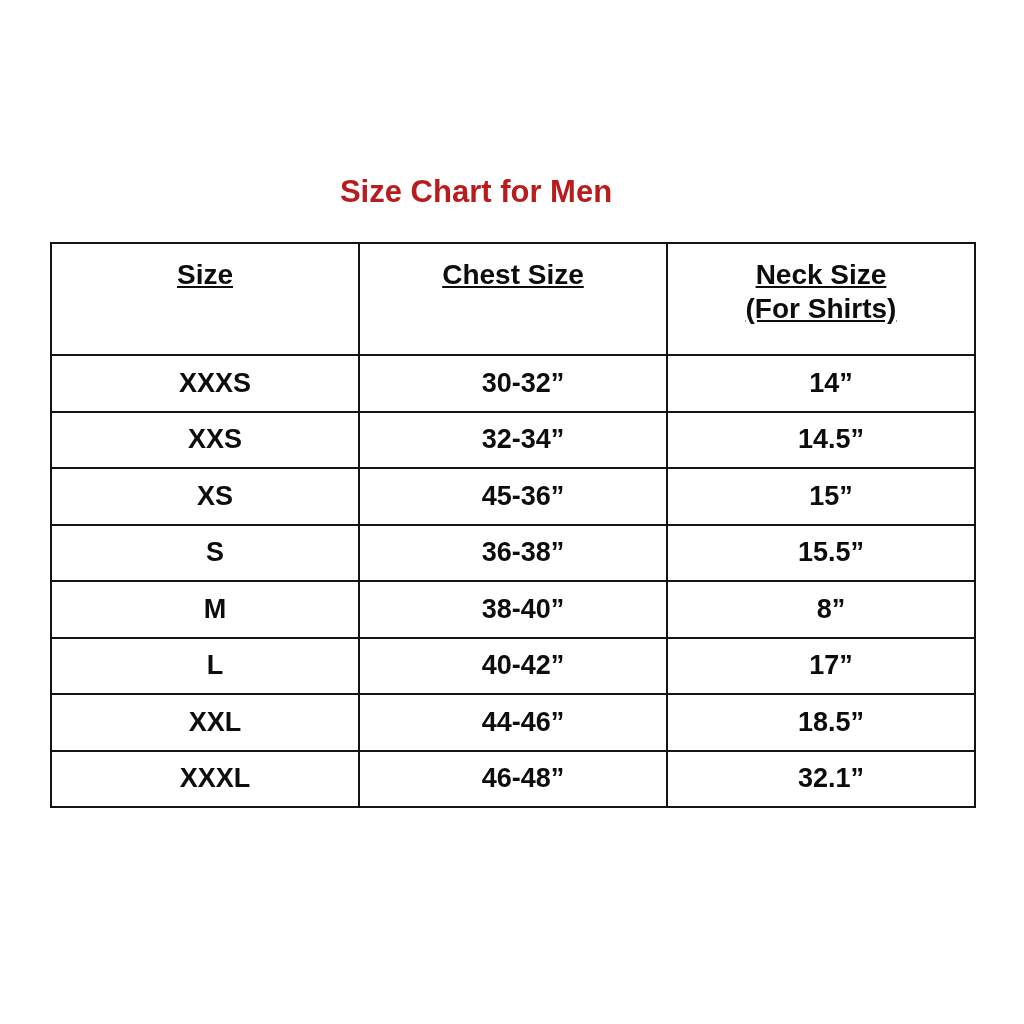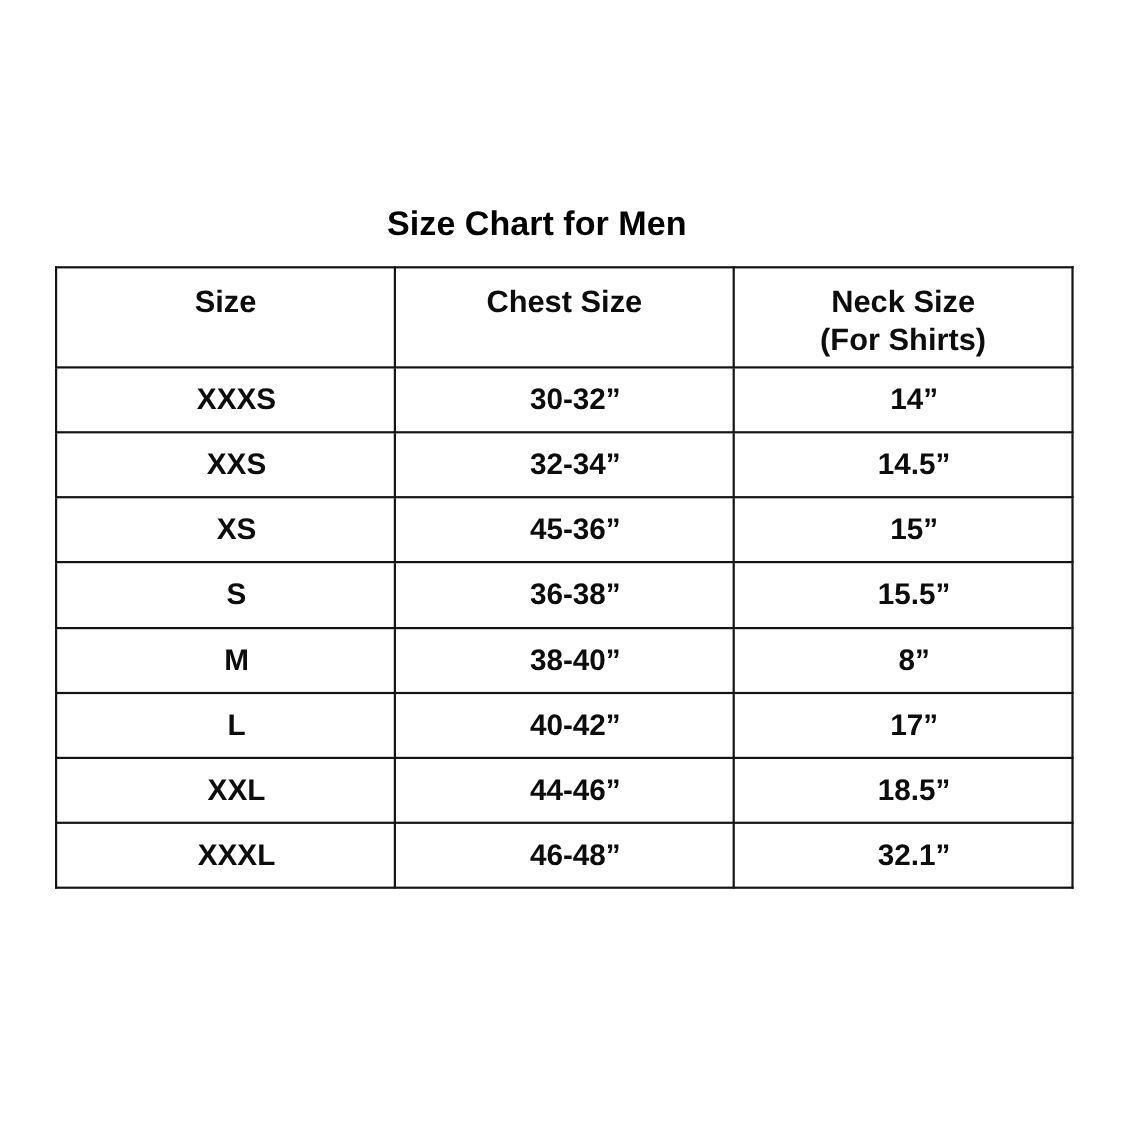--- a/index.html
+++ b/index.html
@@ -17,46 +17,47 @@
     width: 1024px;
     height: 1024px;
     background: #ffffff;
     overflow: hidden;
   }
   .title {
     position: absolute;
     top: 170px;
     left: 0;
     width: 944px;
-    margin: 16px;
+    margin: 4px;
     text-align: center;
     font-size: 31px;
     font-weight: bold;
     letter-spacing: 0px;
-    color: #000000;
+    color: #b91c1c;
   }
   table.size-table {
     position: absolute;
     left: 50px;
     top: 242px;
     width: 926px;
     height: 566px;
     border-collapse: collapse;
     table-layout: fixed;
     text-align: center;
     background: #ffffff;
   }
   table.size-table th,
   table.size-table td {
     border: 2.5px solid #141414;
     font-weight: bold;
     padding: 0;
   }
   table.size-table thead tr {
-    height: 91px;
+    height: 112px;
+    text-decoration: underline;
   }
   table.size-table th {
     font-size: 28px;
     line-height: 1.22;
     vertical-align: top;
     padding-top: 14px;
   }
   table.size-table td {
     font-size: 27px;
     vertical-align: middle;

